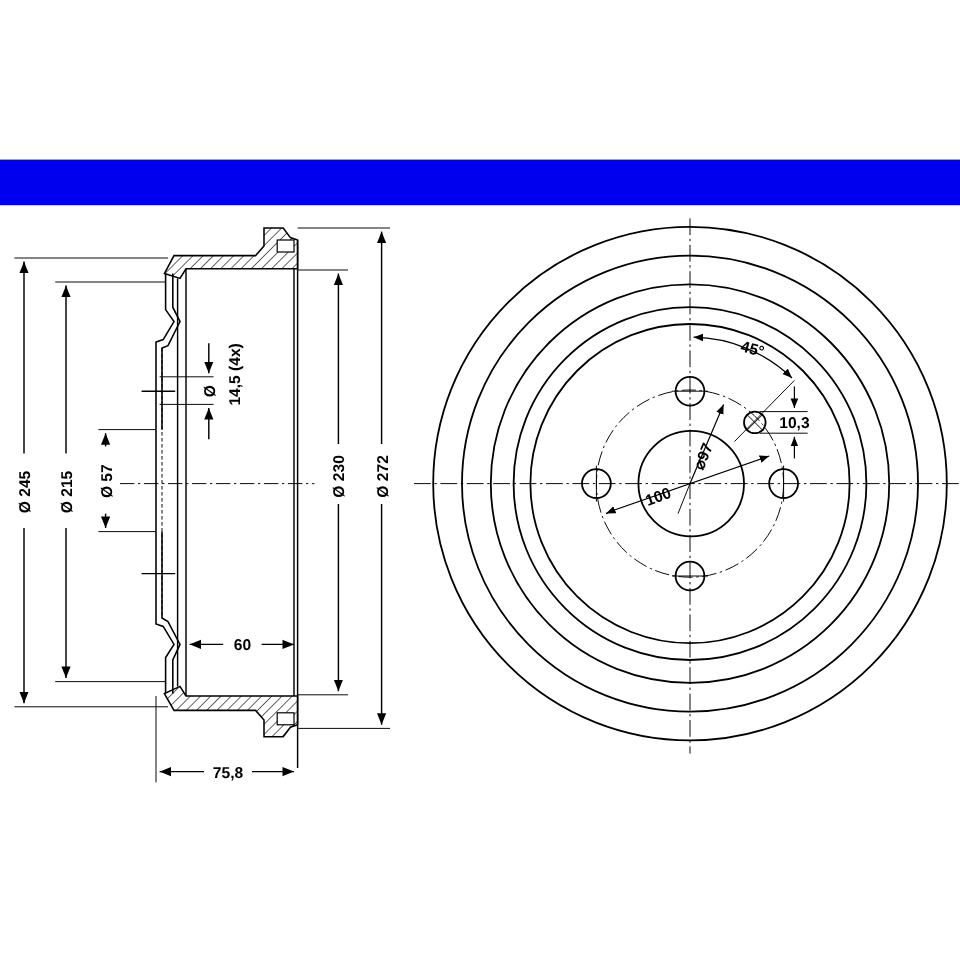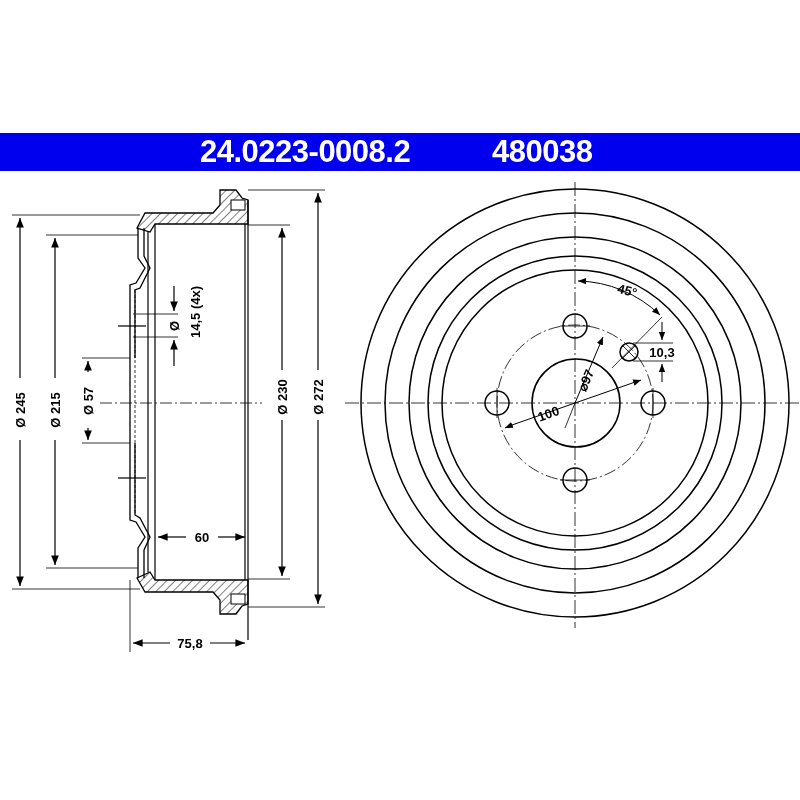--- a/index.html
+++ b/index.html
@@ -8,22 +8,20 @@
   .title-text { position:absolute; top:0; height:38px; line-height:38px; color:#ffffff; font-weight:bold; font-size:31px; font-family:"Liberation Sans", sans-serif; letter-spacing:-0.5px; }
   .part-number { left:200px; }
   .ref-number { left:492px; }
   svg { position:absolute; left:0; top:0; }
   .dim { font-family:"Liberation Sans", sans-serif; font-weight:bold; font-size:13px; fill:#000; }
 </style>
 </head>
 <body>
 
 <div class="title-bar">
-  <span class="title-text part-number">24.0223-0008.2</span>
-  <span class="title-text ref-number">480038</span>
 </div>
 
 <svg width="800" height="800" viewBox="0 0 800 800">
   <defs>
     <pattern id="hatch" patternUnits="userSpaceOnUse" width="6" height="6" patternTransform="rotate(45)">
       <line x1="0" y1="0" x2="0" y2="6" stroke="#000" stroke-width="1"></line>
     </pattern>
     <marker id="arr" viewBox="0 0 10 10" refX="10" refY="5" markerWidth="8" markerHeight="8" orient="auto-start-reverse">
       <path d="M0,1 L10,5 L0,9 z" fill="#000"></path>
     </marker>

